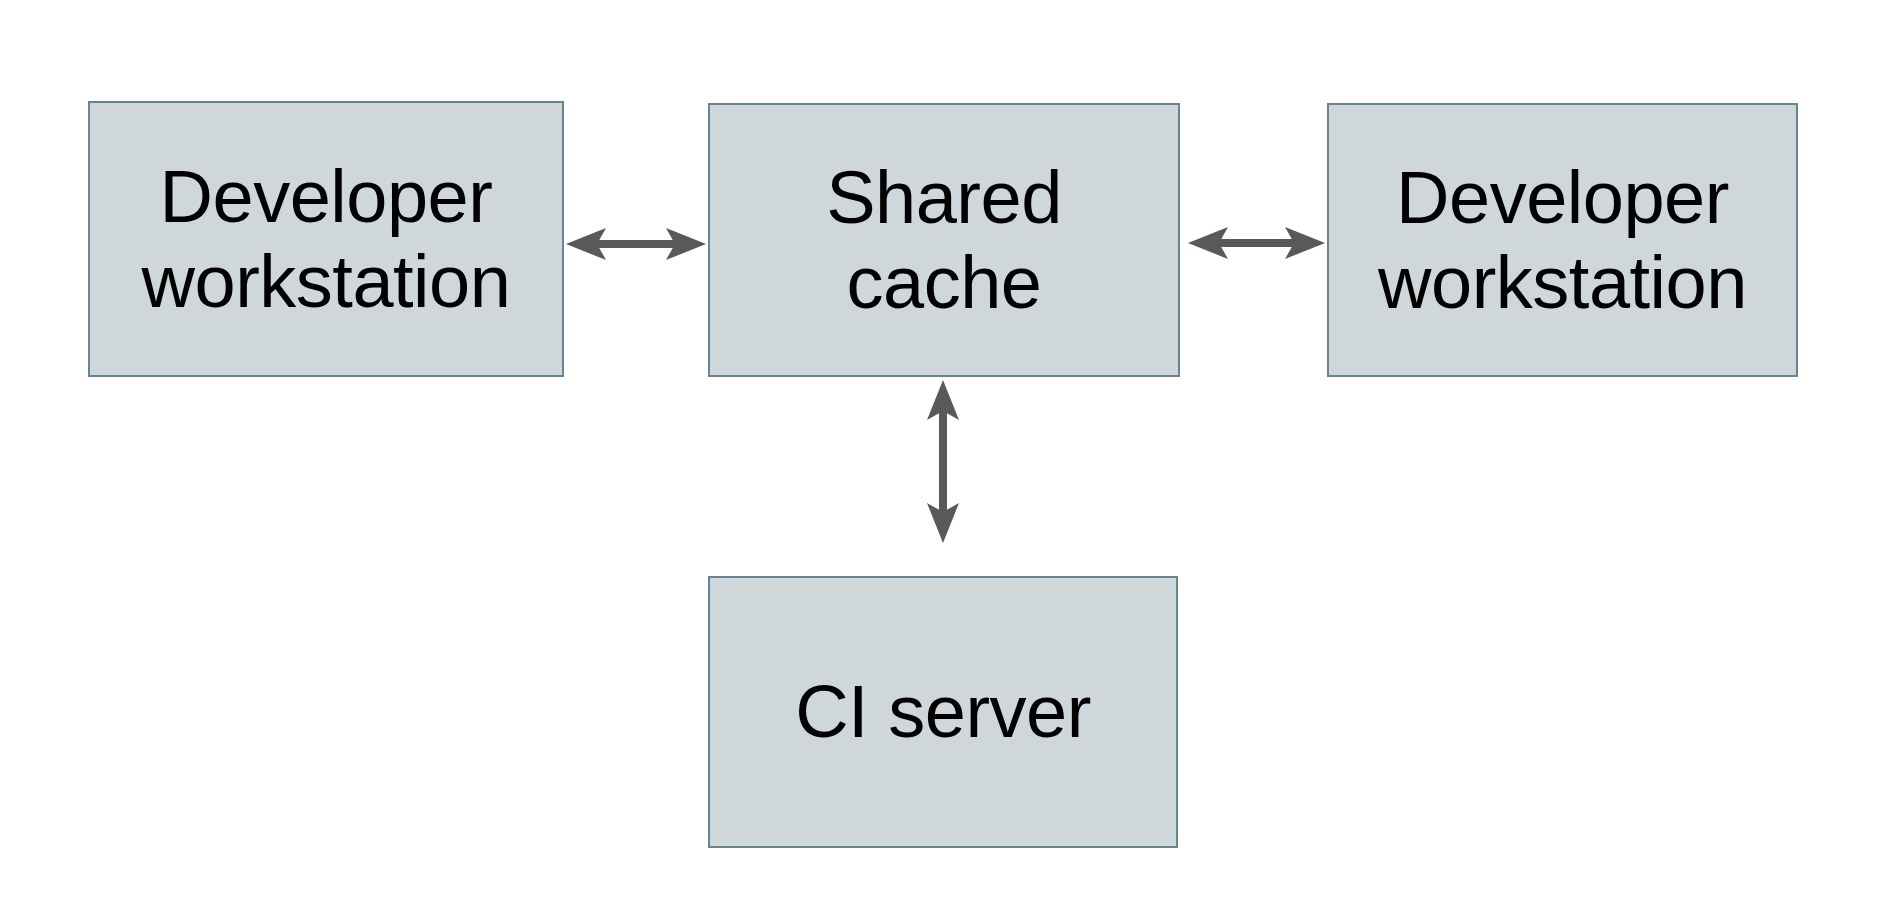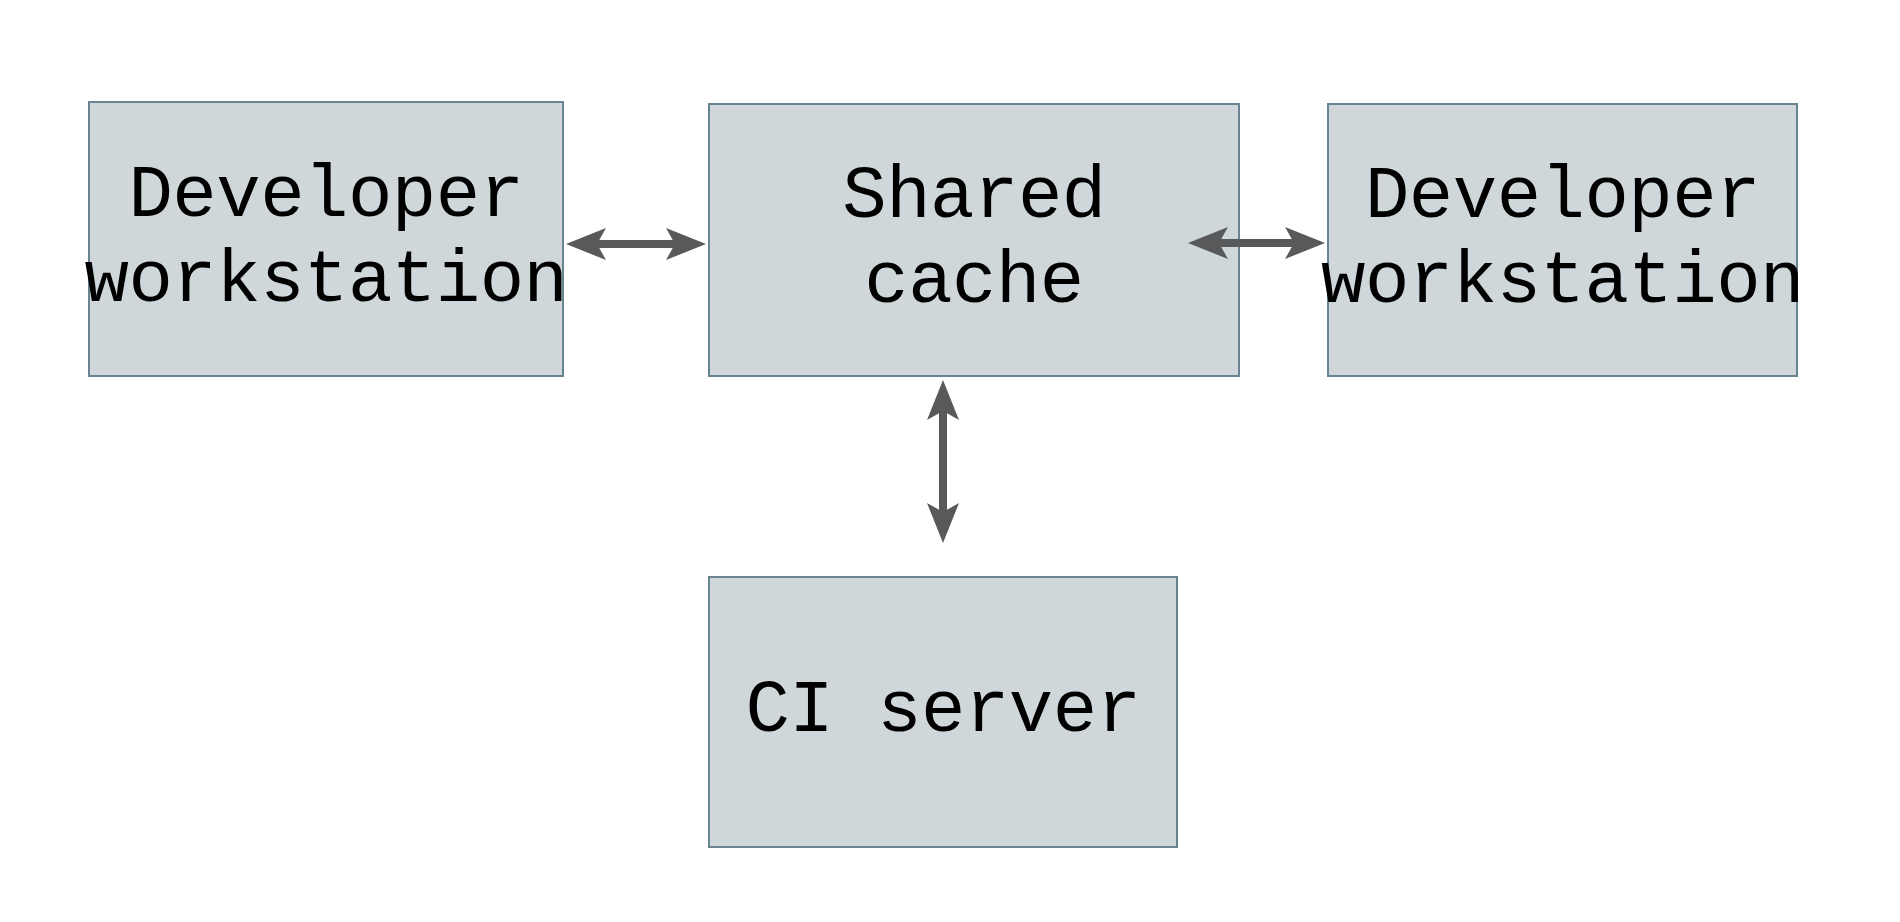--- a/index.html
+++ b/index.html
@@ -14,38 +14,38 @@
     margin: 0;
     padding: 0;
     background: var(--page-bg);
   }
   .canvas {
     position: relative;
     width: 1900px;
     height: 922px;
     background: var(--page-bg);
     overflow: hidden;
-    font-family: Liberation Mono, monospace;
+    font-family: Liberation Sans, sans-serif;
   }
   .node {
     position: absolute;
     background: var(--node-fill);
     border: 2.5px solid var(--node-border);
     display: flex;
     align-items: center;
     justify-content: center;
     text-align: center;
     color: var(--label-text);
     font-size: 74px;
     line-height: 1.15;
     letter-spacing: -0.5px;
     padding: 0 10px;
   }
   .node-dev-left   { left: 88px;   top: 101px; width: 476px; height: 276px; }
-  .node-cache      { left: 708px;  top: 103px; width: 532px; height: 274px; justify-content: center; }
+  .node-cache      { left: 708px;  top: 103px; width: 472px; height: 274px; justify-content: center; }
   .node-dev-right  { left: 1327px; top: 103px; width: 471px; height: 274px; }
   .node-ci         { left: 708px;  top: 546px; width: 470px; height: 272px; margin-top: 30px; }
   .arrow-layer {
     position: absolute;
     left: 0; top: 0;
     width: 1900px;
     height: 922px;
     pointer-events: none;
   }
   .arrow-shaft {

